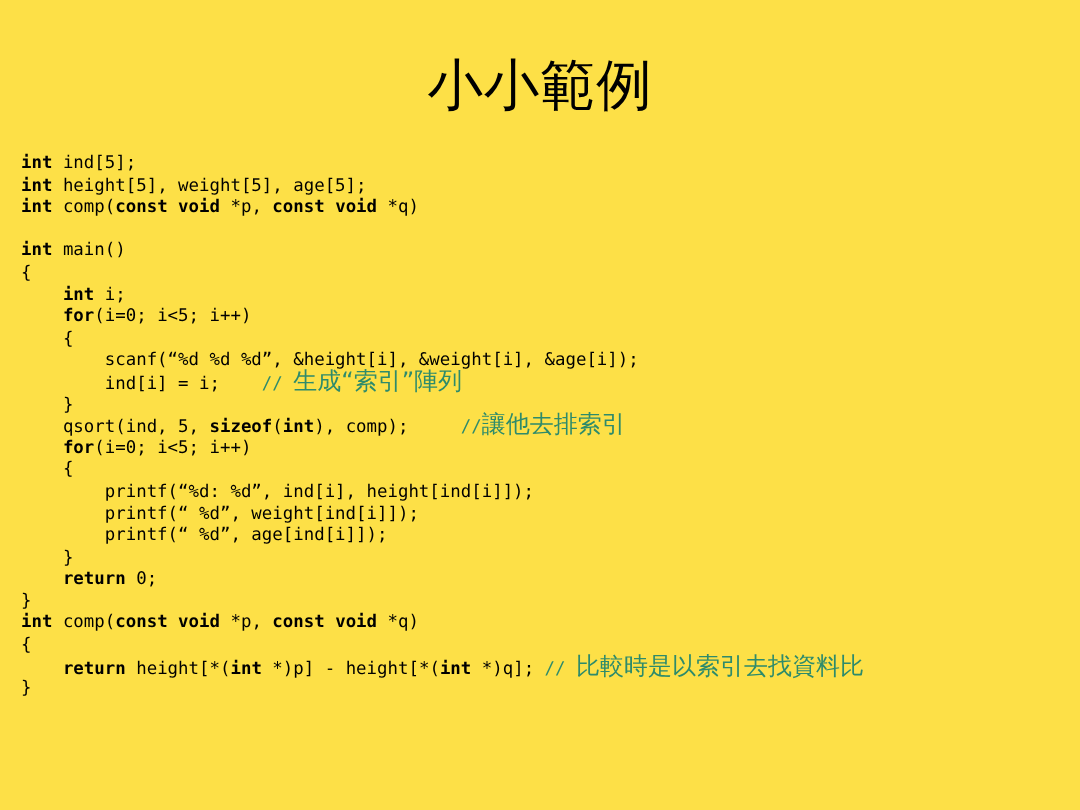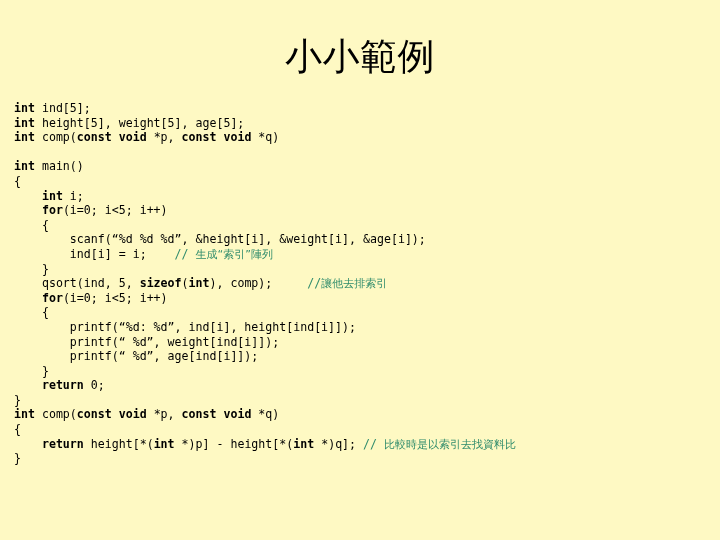--- a/index.html
+++ b/index.html
@@ -10,21 +10,21 @@
     width: 720px;
     height: 540px;
     background: #ffffff;
     font-family: "Liberation Sans", sans-serif;
     overflow: hidden;
   }
   .slide {
     position: relative;
     width: 720px;
     height: 540px;
-    background: #fef9c3;
+    background: #fde047;
   }
   .slide-title {
     position: absolute;
     left: 0;
     top: 36px;
     width: 720px;
     text-align: center;
     font-family: "DejaVu Sans", "Liberation Sans", sans-serif;
     font-size: 37px;
     font-weight: normal;
@@ -52,21 +52,21 @@
     height: 14.6px;
   }
   .kw {
     font-weight: bold;
   }
   .cmt {
     color: #2e8b6b;
   }
   .cjk {
     font-family: "DejaVu Sans", "Liberation Sans", sans-serif;
-    font-size: 11px;
+    font-size: 16px;
   }
 </style>
 </head>
 <body>
 
 <div class="slide">
 
   <div class="slide-title">小小範例</div>
 
   <div class="code-block" id="code-block"><div class="code-line"><span class="kw">int</span><span> ind[5];</span></div><div class="code-line"><span class="kw">int</span><span> height[5], weight[5], age[5];</span></div><div class="code-line"><span class="kw">int</span><span> comp(</span><span class="kw">const void</span><span> *p, </span><span class="kw">const void</span><span> *q)</span></div><div class="code-line blank">&nbsp;</div><div class="code-line"><span class="kw">int</span><span> main()</span></div><div class="code-line"><span>{</span></div><div class="code-line"><span>    </span><span class="kw">int</span><span> i;</span></div><div class="code-line"><span>    </span><span class="kw">for</span><span>(i=0; i&lt;5; i++)</span></div><div class="code-line"><span>    </span><span>{</span></div><div class="code-line"><span>        </span><span>scanf(“%d %d %d”, &amp;height[i], &amp;weight[i], &amp;age[i]);</span></div><div class="code-line"><span>        </span><span>ind[i] = i;</span><span>    </span><span class="cmt">// </span><span class="cmt cjk">生成“索引”陣列</span></div><div class="code-line"><span>    </span><span>}</span></div><div class="code-line"><span>    </span><span>qsort(ind, 5, </span><span class="kw">sizeof</span><span>(</span><span class="kw">int</span><span>), comp);</span><span>     </span><span class="cmt">//</span><span class="cmt cjk">讓他去排索引</span></div><div class="code-line"><span>    </span><span class="kw">for</span><span>(i=0; i&lt;5; i++)</span></div><div class="code-line"><span>    </span><span>{</span></div><div class="code-line"><span>        </span><span>printf(“%d: %d”, ind[i], height[ind[i]]);</span></div><div class="code-line"><span>        </span><span>printf(“ %d”, weight[ind[i]]);</span></div><div class="code-line"><span>        </span><span>printf(“ %d”, age[ind[i]]);</span></div><div class="code-line"><span>    </span><span>}</span></div><div class="code-line"><span>    </span><span class="kw">return</span><span> 0;</span></div><div class="code-line"><span>}</span></div><div class="code-line"><span class="kw">int</span><span> comp(</span><span class="kw">const void</span><span> *p, </span><span class="kw">const void</span><span> *q)</span></div><div class="code-line"><span>{</span></div><div class="code-line"><span>    </span><span class="kw">return</span><span> height[*(</span><span class="kw">int</span><span> *)p] - height[*(</span><span class="kw">int</span><span> *)q]; </span><span class="cmt">// </span><span class="cmt cjk">比較時是以索引去找資料比</span></div><div class="code-line"><span>}</span></div></div>

